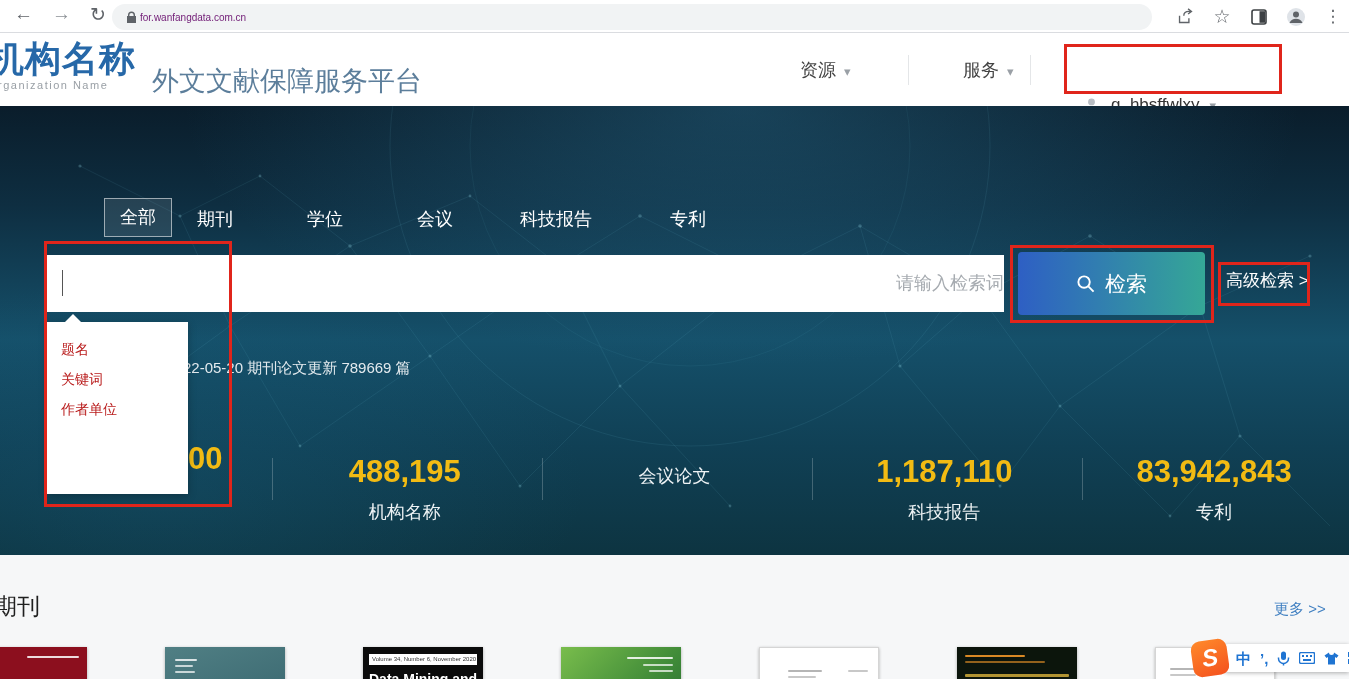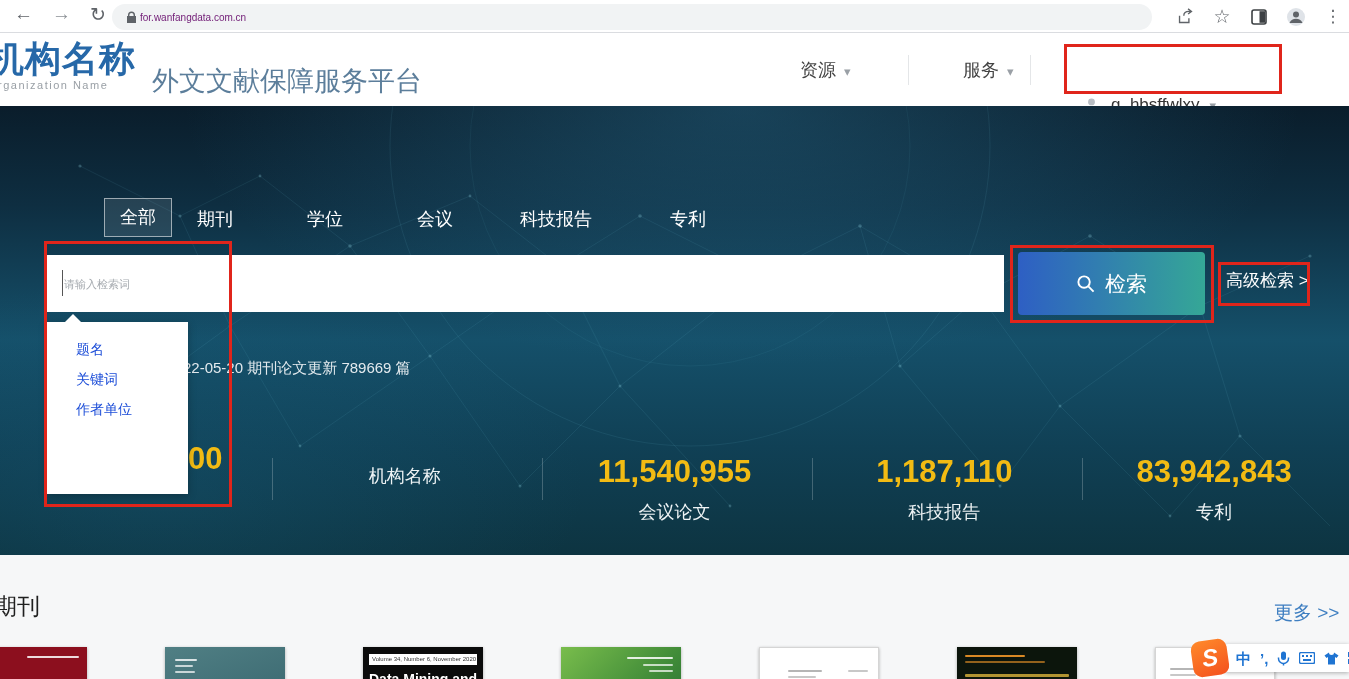--- a/index.html
+++ b/index.html
@@ -48,57 +48,57 @@
 
   .tab { position:absolute; color:#fff; font-size:18px; cursor:pointer; z-index:2; }
   .tab-active { left:68px; top:92px; width:68px; height:39px; line-height:37px; text-align:center;
                 background:rgba(255,255,255,.10); border:1px solid rgba(255,255,255,.55);
                 border-radius:0;margin-left:36px; }
   .t1{left:197px;top:101px}.t2{left:307px;top:101px}.t3{left:417px;top:101px}
   .t4{left:520px;top:101px}.t5{left:670px;top:101px}
 
   .search-input { position:absolute; left:44px; top:149px; width:960px; height:57px;
                   border:none; outline:none; background:#fff; border-radius:3px 0 0 3px;
-                  padding-left:20px; font-size:11px; color:#333; z-index:2; }
+                  padding-left:20px; font-size:18px; color:#333; z-index:2;text-align:right; }
   .search-input::placeholder { color:#a6abb0; }
   .caret { position:absolute; left:62px; top:164px; width:1px; height:26px; background:#555; z-index:3; }
   .search-btn { position:absolute; left:1018px; top:146px; width:187px; height:63px;
                 background:linear-gradient(90deg,#2e5fc4 0%,#35a796 100%);
                 border:none; border-radius:4px; color:#fff; font-size:21px; cursor:pointer;
                 display:flex; align-items:center; justify-content:center; gap:10px; z-index:2; }
   .adv-link { position:absolute; left:1226px; top:163px; font-size:17px; color:#fff;
               cursor:pointer; z-index:2; }
 
   .rb-search { left:44px; top:135px; width:188px; height:266px; }
   .rb-btn    { left:1010px; top:139px; width:204px; height:78px; }
   .rb-adv    { left:1218px; top:156px; width:92px;  height:44px; }
 
   .announce { position:absolute; left:183px; top:253px; font-size:15px; color:#e3eaee; z-index:1; }
 
   .dropdown { position:absolute; left:47px; top:216px; width:141px; height:172px; background:#fff;
               box-shadow:0 2px 8px rgba(0,0,0,.25); z-index:5; padding-top:12px; }
   .dd-caret { position:absolute; left:65px; top:208px; width:0; height:0; z-index:6;
               border-left:8px solid transparent; border-right:8px solid transparent;
               border-bottom:8px solid #fff; }
-  .dd-item { height:30px; line-height:30px; padding-left:29px; font-size:14px;
-             color:#1d4ed8; cursor:pointer; }
+  .dd-item { height:30px; line-height:30px; padding-left:14px; font-size:14px;
+             color:#b91c1c; cursor:pointer; }
 
   .stats { position:absolute; left:0; top:348px; width:1349px; display:flex; z-index:1; }
   .stat { flex:1; text-align:center; }
   .stat-num { font-size:31px; font-weight:bold; color:#f2bb13; line-height:36px; }
   .stat-lbl { font-size:18px; color:#eef3f5; margin-top:10px; }
   .stat1-frag { position:absolute; left:188px; top:335px; font-size:31px; font-weight:bold;
                 color:#f2bb13; z-index:2; }
   .sdiv { position:absolute; width:1px; height:42px; top:352px; background:rgba(255,255,255,.22); }
 
   
   .journals { position:absolute; top:555px; left:0; width:1349px; height:124px;
               background:#f6f7f8; overflow:hidden; }
   .j-head { position:absolute; left:-6px; top:36px; font-size:23px; color:#1f1f1f; }
-  .j-more { position:absolute; left:1274px; top:45px; font-size:19px; color:#3f7fc1; cursor:pointer; }
+  .j-more { position:absolute; left:1274px; top:45px; font-size:15px; color:#3f7fc1; cursor:pointer; }
   .cover { position:absolute; top:92px; width:120px; height:110px; box-shadow:0 1px 3px rgba(0,0,0,.3);
            cursor:pointer; overflow:hidden; }
   .c1 { left:-33px; background:#8c0f1e; }
   .c2 { left:165px; background:
         radial-gradient(40px 30px at 75% 55%, rgba(210,235,235,.45), transparent 70%),
         linear-gradient(160deg,#507f84 0%,#3c6a72 60%,#2e545c 100%); }
   .c3 { left:363px; background:#0b0b0b; }
   .c3 .bar { position:absolute; left:6px; top:7px; width:108px; height:11px; background:#fff;
              font-size:6px; color:#333; line-height:11px; padding-left:3px; overflow:hidden; }
   .c3 .big { position:absolute; left:6px; top:24px; color:#fff; font-size:14px; font-weight:bold; }
@@ -258,24 +258,24 @@
     <div class="dd-item">关键词</div>
     <div class="dd-item">作者单位</div>
   </div>
 
   <div class="stats">
     <div class="stat">
       <div class="stat-num"></div>
       <div class="stat-lbl">期刊论文</div>
     </div>
     <div class="stat">
+      <div class="stat-num">488,195</div>
       <div class="stat-lbl">机构名称</div>
     </div>
     <div class="stat">
-      <div class="stat-num">11,540,955</div>
       <div class="stat-lbl">会议论文</div>
     </div>
     <div class="stat">
       <div class="stat-num">1,187,110</div>
       <div class="stat-lbl">科技报告</div>
     </div>
     <div class="stat">
       <div class="stat-num">83,942,843</div>
       <div class="stat-lbl">专利</div>
     </div>

